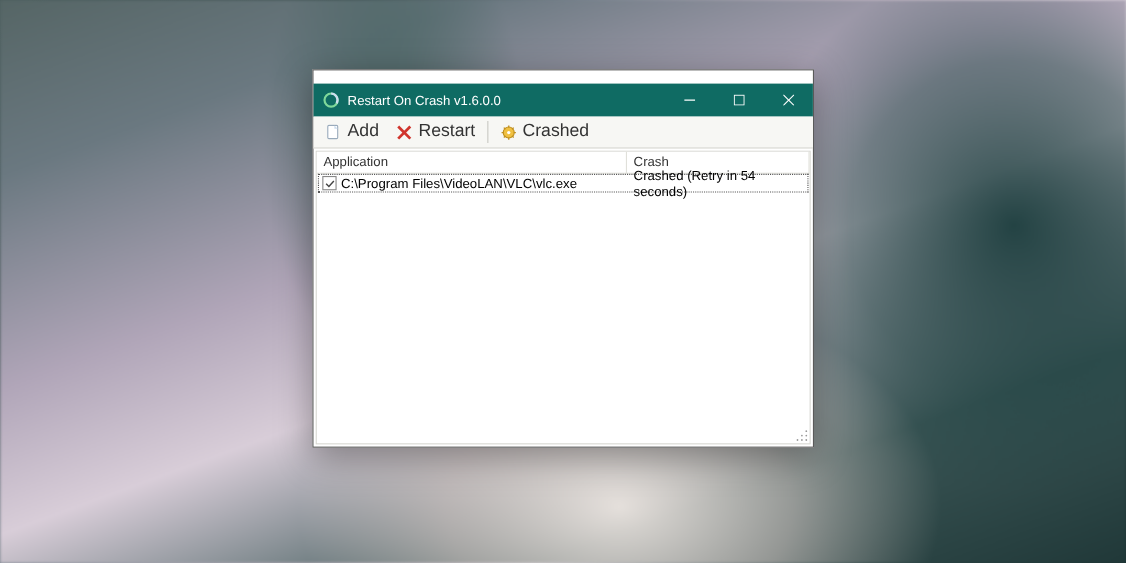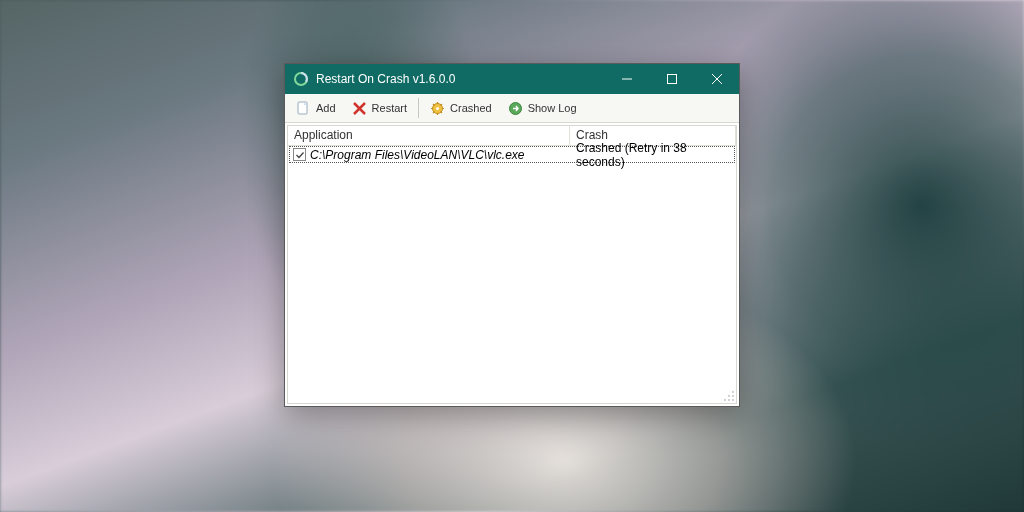--- a/index.html
+++ b/index.html
@@ -34,20 +34,21 @@
       border: 1px solid #5a5a5a;
     }
     .titlebar {
       height: 30px;
       background: #0f6b63;
       display: flex;
       align-items: center;
       color: #ffffff;
       font-size: 12px;
       padding-left: 8px;
+      margin-top: 12px;
     }
     .titlebar-icon {
       width: 16px;
       height: 16px;
       margin-right: 7px;
       display: inline-flex;
       align-items: center;
       justify-content: center;
     }
     .titlebar-title { flex: 1; }
@@ -67,21 +68,21 @@
       border-bottom: 1px solid #d8d8d2;
       display: flex;
       align-items: center;
       padding: 0 3px;
     }
     .tool-btn {
       display: flex;
       align-items: center;
       gap: 5px;
       padding: 3px 8px;
-      font-size: 11px;
+      font-size: 16px;
       color: #333;
       height: 24px;
     }
     .tool-icon { width: 15px; height: 15px; display: inline-flex; align-items: center; justify-content: center; }
     .tool-sep {
       width: 1px;
       height: 20px;
       background: #c8c8c2;
       margin: 0 3px;
     }
@@ -115,21 +116,20 @@
       align-items: center;
       border: 1px dotted #555;
       margin: 0 1px;
     }
     .row-app {
       width: 280px;
       display: flex;
       align-items: center;
       gap: 4px;
       padding-left: 3px;
-      font-style: italic;
     }
     .row-status { flex: 1; padding-left: 6px; }
     .checkbox {
       width: 13px;
       height: 13px;
       border: 1px solid #888;
       background: #fff;
       display: inline-flex;
       align-items: center;
       justify-content: center;
@@ -201,46 +201,37 @@
     <div class="tool-btn">
       <span class="tool-icon">
         <svg viewBox="0 0 15 15">
             <circle cx="7.5" cy="7.5" r="5" fill="#f0c040" stroke="#c09020" stroke-width="1"></circle>
             <circle cx="7.5" cy="7.5" r="1.5" fill="#fff"></circle>
             <path d="M7.5 1 L7.5 3 M7.5 12 L7.5 14 M1 7.5 L3 7.5 M12 7.5 L14 7.5 M3 3 L4.5 4.5 M10.5 10.5 L12 12 M12 3 L10.5 4.5 M4.5 10.5 L3 12" stroke="#c09020" stroke-width="1.2"></path>
           </svg>
       </span>
       <span>Crashed</span>
     </div>
-    <div class="tool-btn">
-      <span class="tool-icon">
-        <svg viewBox="0 0 15 15">
-            <circle cx="7.5" cy="7.5" r="6" fill="#5aa85a" stroke="#3a883a" stroke-width="1"></circle>
-            <path d="M5 7.5 L10 7.5 M8 5 L10 7.5 L8 10" fill="none" stroke="#fff" stroke-width="1.5"></path>
-          </svg>
-      </span>
-      <span>Show Log</span>
-    </div>
   </div>
 
   <div class="list-area">
     <div class="list-header">
       <div class="col col-app">Application</div>
       <div class="col col-status">Crash</div>
     </div>
     <div class="list-row">
       <div class="row-app">
         <span class="checkbox">
           <svg width="10" height="10" viewBox="0 0 10 10">
               <path d="M1.5 5 L4 7.5 L8.5 2.5" fill="none" stroke="#444" stroke-width="1.3"></path>
             </svg>
         </span>
         <span>C:\Program Files\VideoLAN\VLC\vlc.exe</span>
       </div>
-      <div class="row-status">Crashed (Retry in 38 seconds)</div>
+      <div class="row-status">Crashed (Retry in 54 seconds)</div>
     </div>
     <div class="resize-grip">
       <svg viewBox="0 0 14 14">
         <circle cx="12" cy="4" r="0.8" fill="#999"></circle>
         <circle cx="8" cy="8" r="0.8" fill="#999"></circle>
           <circle cx="12" cy="8" r="0.8" fill="#999"></circle>
         <circle cx="4" cy="12" r="0.8" fill="#999"></circle>
           <circle cx="8" cy="12" r="0.8" fill="#999"></circle>
           <circle cx="12" cy="12" r="0.8" fill="#999"></circle>
       </svg>

